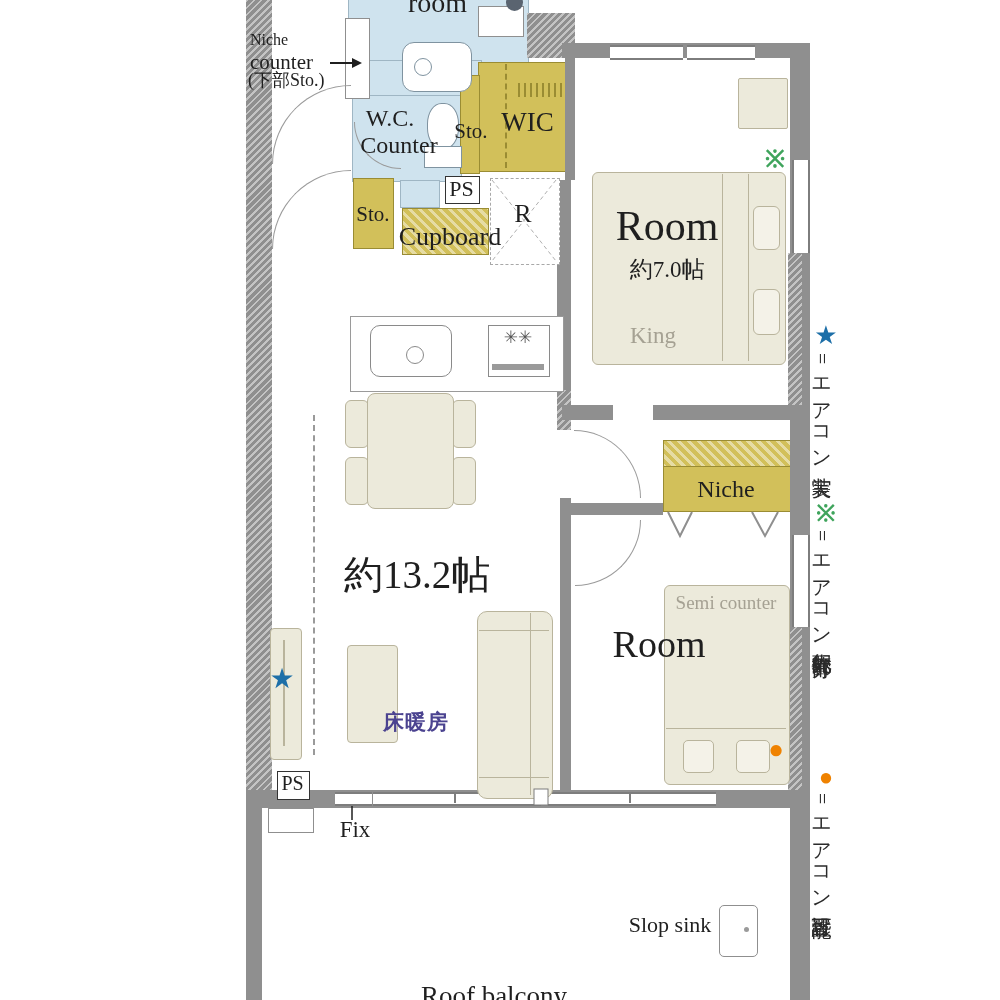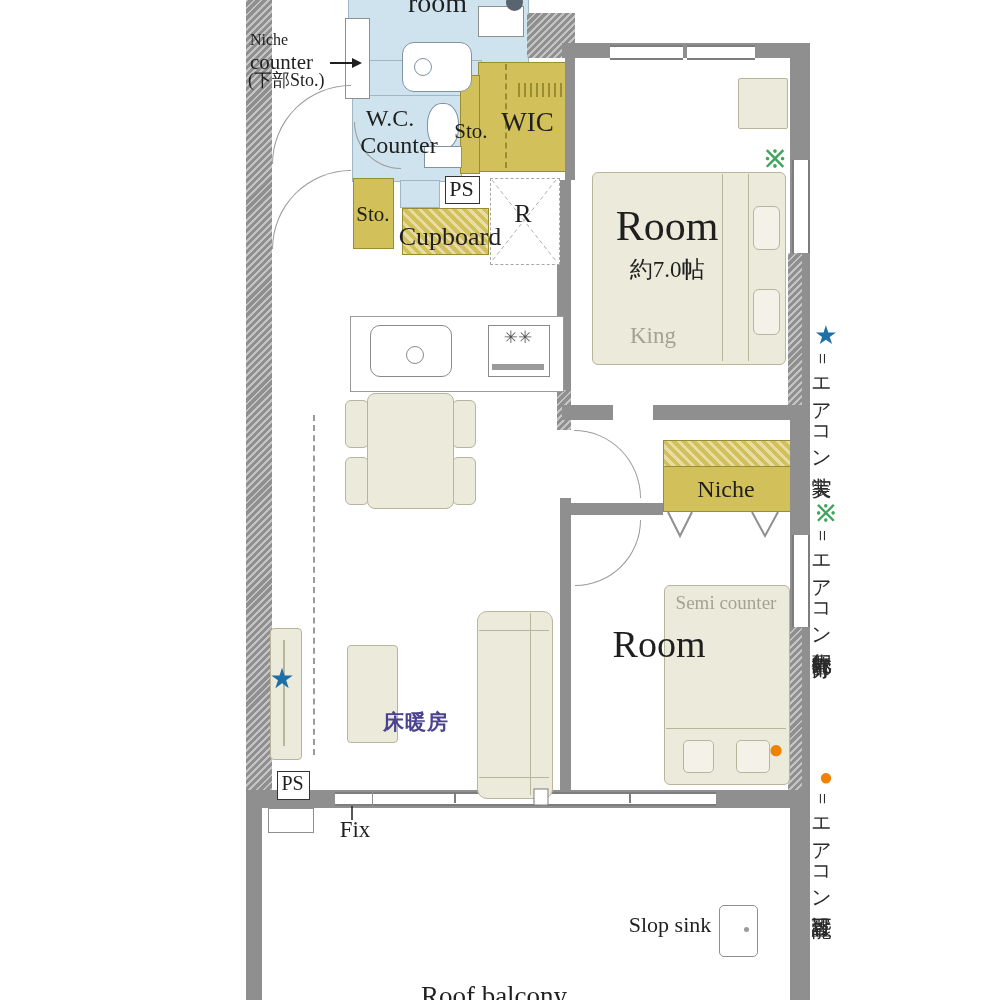--- a/index.html
+++ b/index.html
@@ -148,20 +148,21 @@
   <div class="txt" style="left:480px;top:108px;width:95px;font-size:27px;">WIC</div>
   <div class="txt" style="left:445px;top:177px;width:33px;font-size:22px;">PS</div>
   <div class="txt" style="left:350px;top:203px;width:46px;font-size:21px;">Sto.</div>
   <div class="txt" style="left:380px;top:223px;width:140px;font-size:26px;">Cupboard</div>
   <div class="txt" style="left:508px;top:200px;width:30px;font-size:26px;">R</div>
 
   <div class="txt" style="left:567px;top:203px;width:200px;font-size:42px;">Room</div>
   <div class="txt" style="left:567px;top:257px;width:200px;font-size:23px;">約7.0帖</div>
   <div class="txt muted" style="left:606px;top:323px;width:70px;font-size:23px;text-align:right;">King</div>
 
+  <div class="txt" style="left:317px;top:554px;width:200px;font-size:39px;">約13.2帖</div>
   <div class="txt" style="left:380px;top:711px;width:72px;font-size:21px;color:#4b4390;font-weight:bold;letter-spacing:1px;">床暖房</div>
 
   <div class="txt" style="left:663px;top:476px;width:126px;font-size:24px;">Niche</div>
 
   <div class="txt" style="left:559px;top:624px;width:200px;font-size:38px;">Room</div>
   <div class="txt muted" style="left:664px;top:593px;width:124px;font-size:19px;">Semi counter</div>
 
   <div class="txt" style="left:277px;top:772px;width:31px;font-size:20px;">PS</div>
   <div class="txt" style="left:330px;top:817px;width:50px;font-size:23px;">Fix</div>
   <div class="txt" style="left:620px;top:913px;width:100px;font-size:22px;">Slop sink</div>

